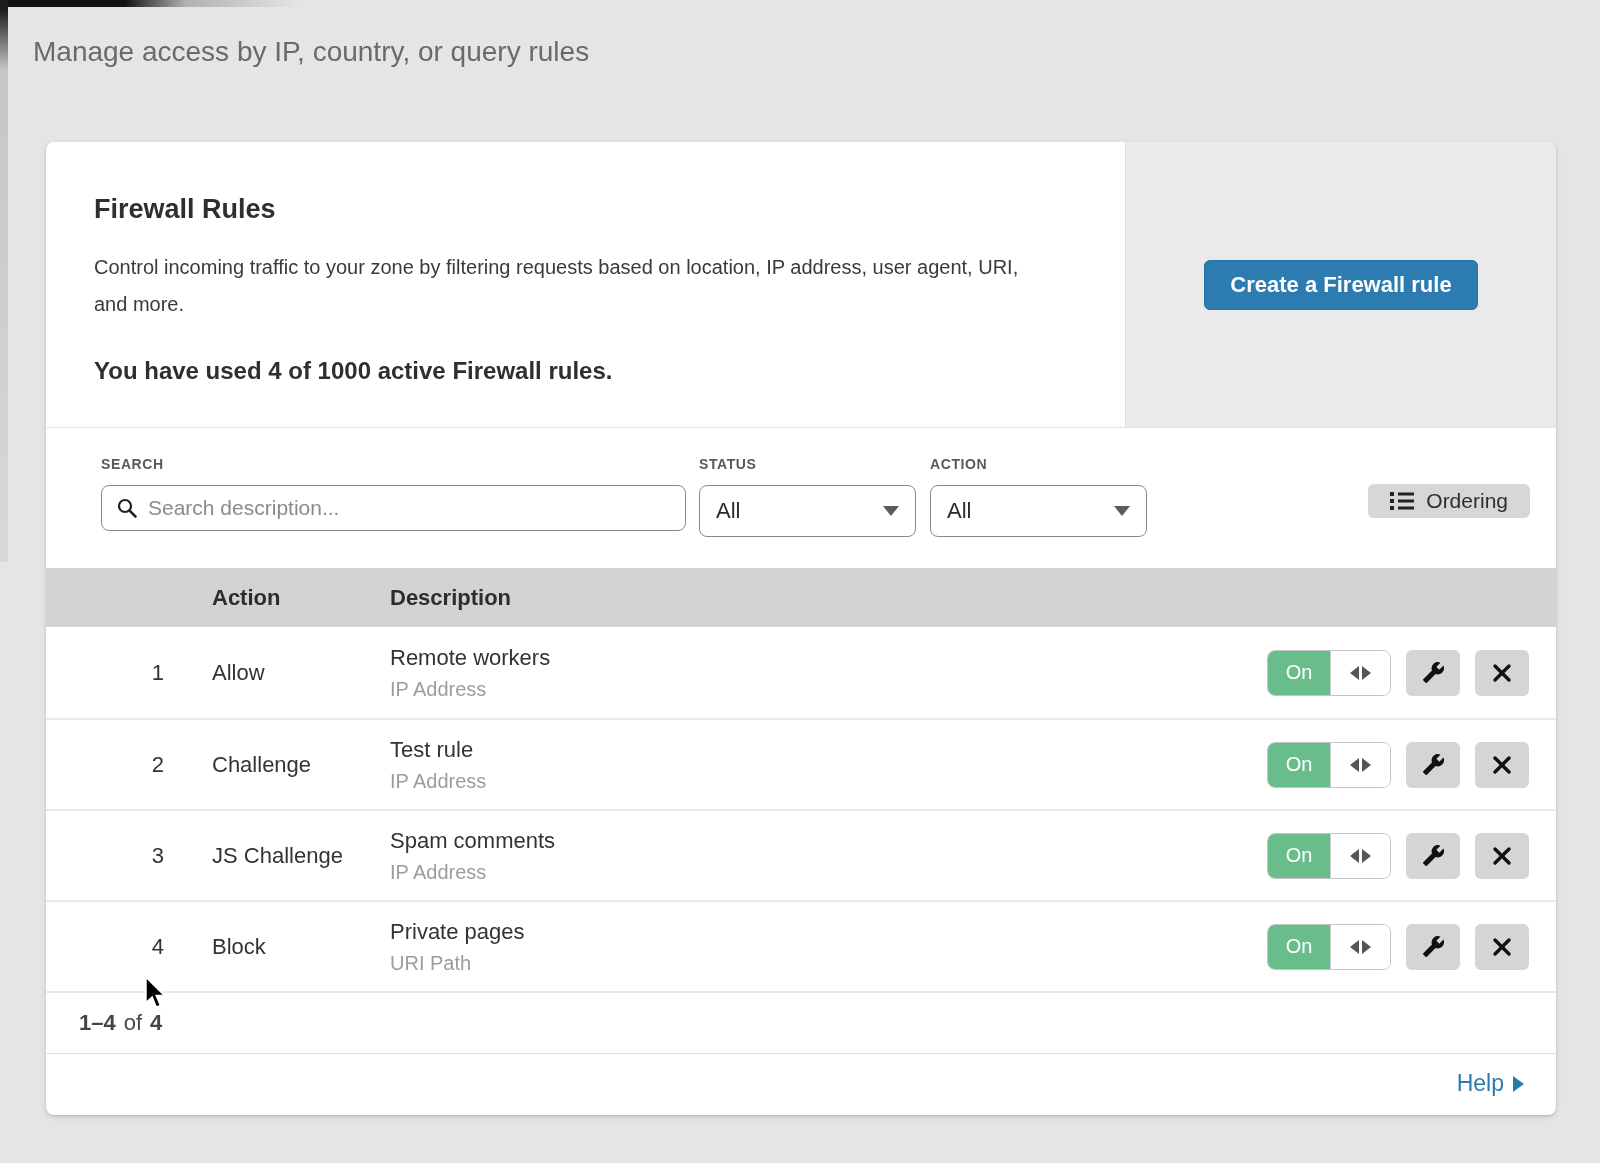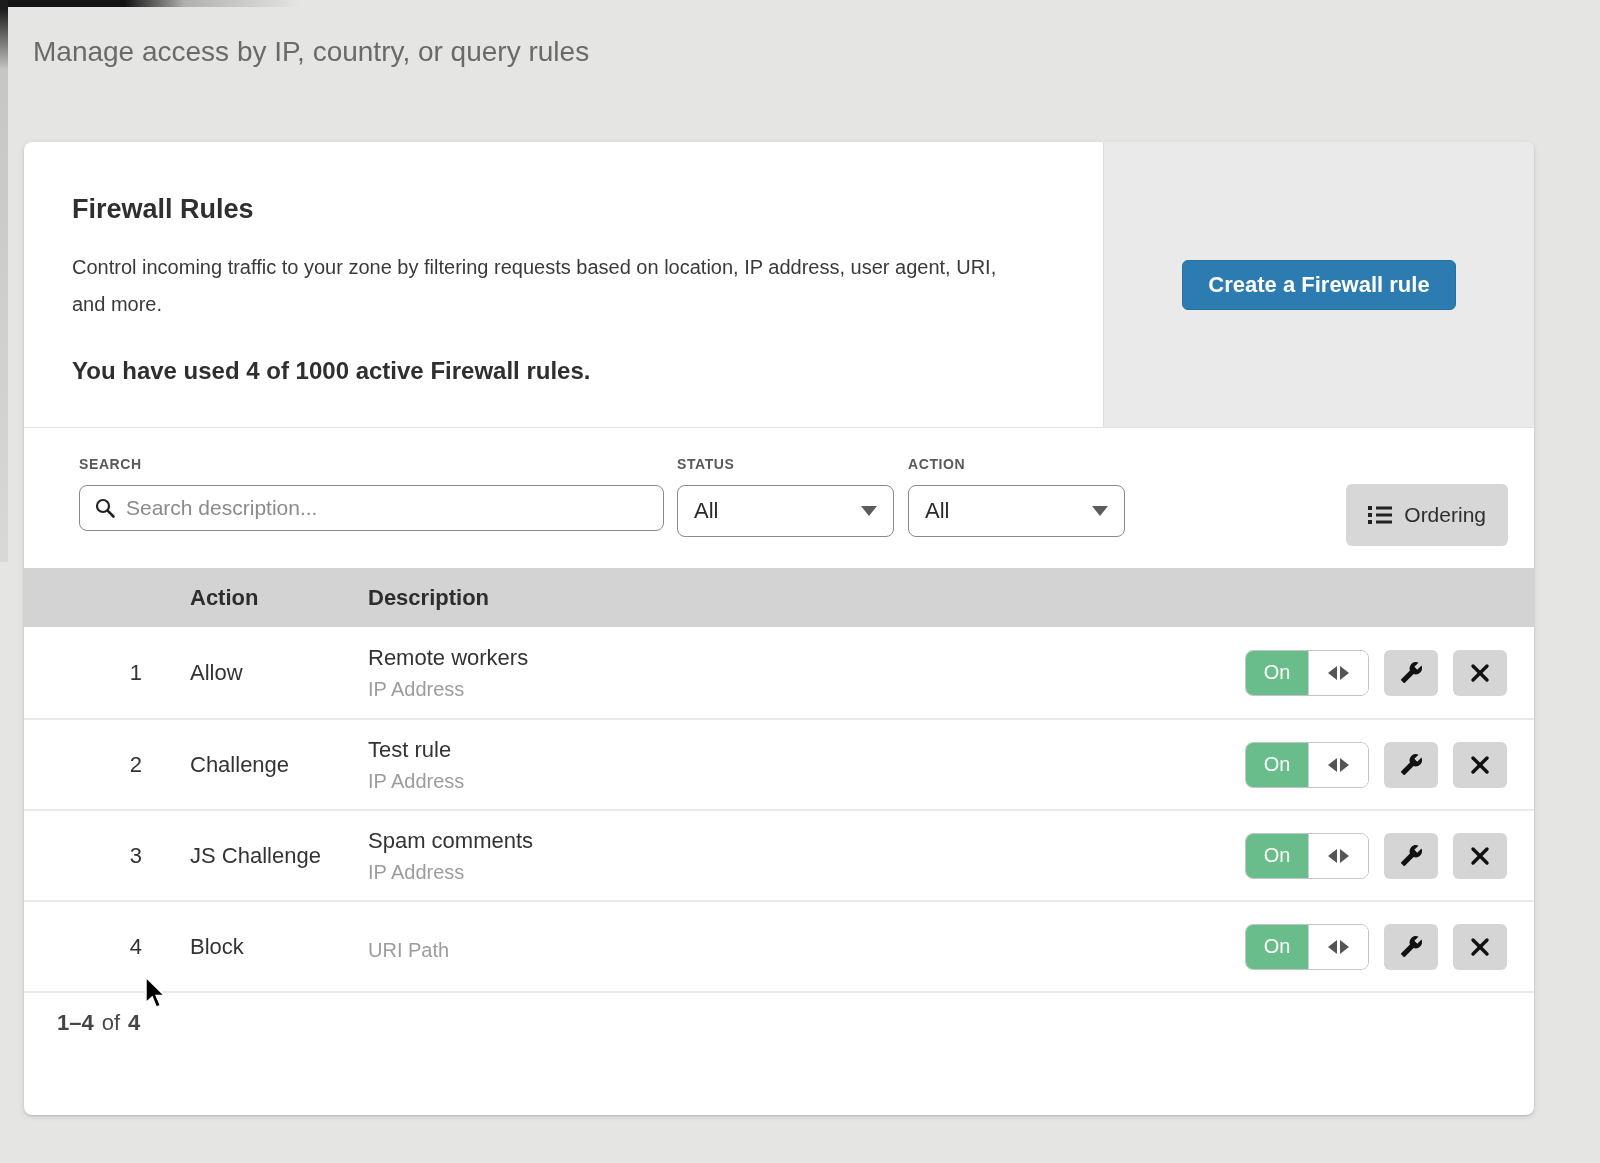--- a/index.html
+++ b/index.html
@@ -15,21 +15,21 @@
   .edge-top { position:absolute; left:0; top:0; height:7px; width:340px;
     background:linear-gradient(to right,#141414 0,#141414 125px,rgba(20,20,20,.25) 185px,rgba(229,229,227,0) 300px); z-index:5; }
   .edge-left { position:absolute; left:0; top:0; width:8px; height:562px;
     background:linear-gradient(to bottom,#1c1c1c 0,#1c1c1c 9px,#c6c6c4 70px,#d8d8d6 100%); z-index:5; }
 
   .page-header { padding:10px 0 0 33px; }
   .page-title { font-size:42px; font-weight:400; color:#3d3d3d; letter-spacing:.5px; }
   .page-subtitle { font-size:28px; font-weight:400; color:#6a6a6a; margin-top:26px; }
 
   .card {
-    position:absolute; left:24px; top:142px; width:1510px; height:973px;
+    position:absolute; left:46px; top:142px; width:1510px; height:973px;
     background:#ffffff; border-radius:8px; overflow:hidden;
     box-shadow:0 1px 2px rgba(0,0,0,.14), 0 2px 6px rgba(0,0,0,.10);
   }
 
   
   .card-top { display:flex; height:286px; border-bottom:1px solid #e3e3e3; }
   .card-top-left { flex:1; padding:52px 40px 0 48px; }
   .rules-title { font-size:27px; font-weight:700; color:#2f2f2f; margin-bottom:24px; }
   .rules-desc { font-size:20px; line-height:37px; color:#3a3a3a; width:950px; margin-bottom:34px; }
   .rules-usage { font-size:24px; font-weight:700; color:#2f2f2f; }
@@ -47,21 +47,21 @@
   .search-box { width:585px; height:46px; border:1px solid #8a8a8a; border-radius:8px;
     display:flex; align-items:center; padding:16px 14px; background:#fff; }
   .search-box input { border:none; outline:none; flex:1; font-family:"Liberation Sans",sans-serif;
     font-size:21px; color:#333; margin-left:10px; background:transparent; }
   .search-box input::placeholder { color:#8b8b8b; }
   .select { width:217px; height:52px; border:1px solid #8a8a8a; border-radius:8px;
     display:flex; align-items:center; justify-content:space-between; padding:0 16px;
     font-size:22px; color:#2b2b2b; background:#fff; cursor:pointer; }
   .caret { width:0; height:0; border-left:8px solid transparent; border-right:8px solid transparent;
     border-top:10px solid #5c5c5c; }
-  .ordering-btn { position:absolute; right:26px; top:56px; height:62px;
+  .ordering-btn { position:absolute; right:26px; top:56px; height:34px;
     background:#d7d7d7; border:none; border-radius:6px; padding:12px 22px;
     display:flex; align-items:center; gap:12px; font-family:"Liberation Sans",sans-serif;
     font-size:21px; color:#2e2e2e; cursor:pointer; }
 
   
   .table-header { height:59px; background:#d3d3d3; display:flex; align-items:center;
     font-size:22px; font-weight:700; color:#2d2d2d; }
   .col-index { width:166px; padding-right:48px; text-align:right; flex-shrink:0; }
   .col-action { width:178px; flex-shrink:0; }
   .col-desc { flex:1; }
@@ -276,20 +276,21 @@
             </svg>
         </span>
       </button>
     </span>
   </div>
 
   <div class="rule-row">
     <span class="col-index row-index">4</span>
     <span class="col-action row-action">Block</span>
     <span class="col-desc">
+      <div class="desc-main">Private pages</div>
       <div class="desc-sub">URI Path</div>
     </span>
     <span class="row-controls">
       <span class="toggle">
         <span class="toggle-on">On</span>
         <span class="toggle-handle">
             <span class="tri-l"></span>
             <span class="tri-r"></span>
           </span>
       </span>
@@ -312,20 +313,26 @@
       </button>
     </span>
   </div>
 
   <div class="table-footer">
     <b>1–4</b>
     <span class="of">of</span>
     <b>4</b>
   </div>
 
+  <div class="help-row">
+    <a class="help-link">
+      <span>Help</span>
+      <span class="help-tri"></span>
+    </a>
+  </div>
 
 </div>
 
 <div class="mouse-cursor">
   <svg width="26" height="34" viewBox="0 0 19 30">
     <path d="M1.5 1 L1.5 23.5 L7 18.6 L10.6 27.6 L14.3 26 L10.6 17.2 L17.8 17.2 Z" fill="#000" stroke="#fff" stroke-width="1.4"></path>
   </svg>
 </div>
 
 </body></html>

